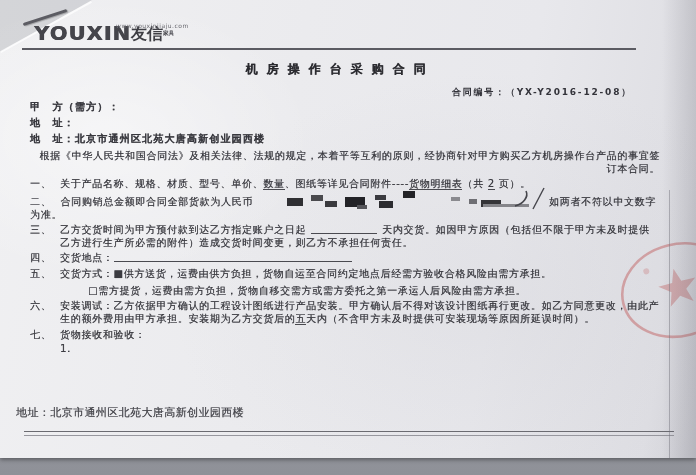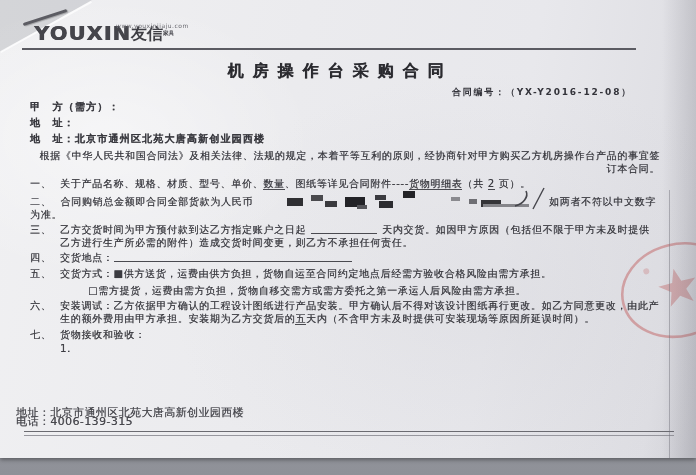--- a/index.html
+++ b/index.html
@@ -31,21 +31,21 @@
   
   .logo{position:absolute;left:34px;top:22px;white-space:nowrap;}
   .logo-main{font-weight:900;font-size:21px;letter-spacing:1px;color:#45454b;
     transform:scaleY(0.92);display:inline-block;text-shadow:0.6px 0 0 #45454b;}
   .logo-cn{font-weight:700;font-size:16px;color:#3e3e44;vertical-align:2px;}
   .logo-sub{display:inline-block;font-size:5.5px;line-height:5.5px;width:12px;color:#45454b;
     vertical-align:6px;font-weight:700;}
   .logo-site{position:absolute;left:116px;top:22px;font-size:6px;color:#6a6a70;letter-spacing:0.5px;}
   .header-rule{position:absolute;left:22px;top:48px;width:614px;height:1.6px;background:#5b5b62;}
   .title{position:absolute;left:0;top:61px;width:680px;text-align:center;
-    font-size:16px;font-weight:700;letter-spacing:9px;color:#2a2a2f;
+    font-size:12px;font-weight:700;letter-spacing:9px;color:#2a2a2f;
     text-shadow:0.5px 0 0.4px rgba(42,42,47,0.85);}
   .contract-no{position:absolute;right:64px;top:86px;font-size:9px;font-weight:700;
     letter-spacing:1.8px;color:#33333a;}
 
   
   .content{position:absolute;left:30px;top:99px;right:36px;font-size:10px;
     letter-spacing:0.7px;line-height:12.5px;
     text-shadow:0.35px 0 0.3px rgba(59,59,65,0.75);}
   .party{line-height:15.8px;font-weight:700;letter-spacing:1.2px;color:#38383e;}
   .preamble{margin:4px 0 3px 0;text-align:right;}
@@ -154,19 +154,18 @@
 
   <svg class="seal" width="126" height="106" viewBox="0 0 126 106">
     <ellipse cx="63" cy="52" rx="57" ry="46" fill="none" stroke="rgba(191,90,90,0.55)" stroke-width="2.6"></ellipse>
     <path d="M63,30 L67.7,43.5 L82,43.8 L70.6,52.5 L74.8,66.2 L63,58 L51.2,66.2 L55.4,52.5 L44,43.8 L58.3,43.5 Z" fill="rgba(191,90,90,0.45)"></path>
     <circle cx="36" cy="26" r="3" fill="rgba(191,90,90,0.30)"></circle>
     <circle cx="90" cy="74" r="4" fill="rgba(191,90,90,0.25)"></circle>
   </svg>
 
   <div class="footer">
     <div>地址：北京市通州区北苑大唐高新创业园西楼</div>
-    <div>电话：4006-139-315</div>
   </div>
   <div class="footer-rule"></div>
 
   <div class="edge-line"></div>
   <div class="edge-shadow-right"></div>
 </div>
 
 </body></html>

